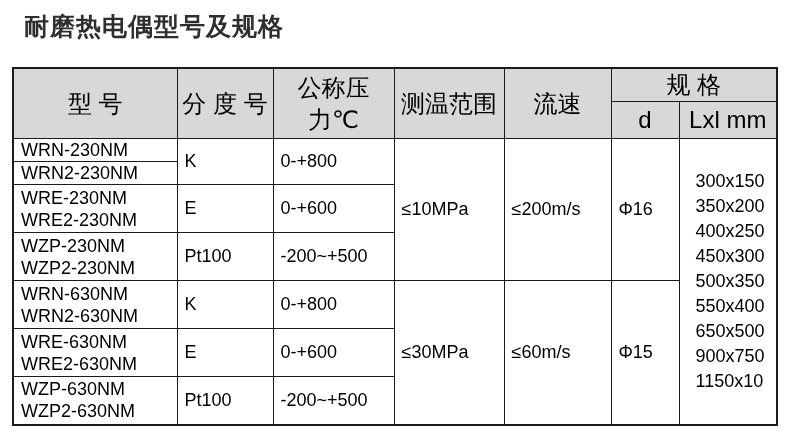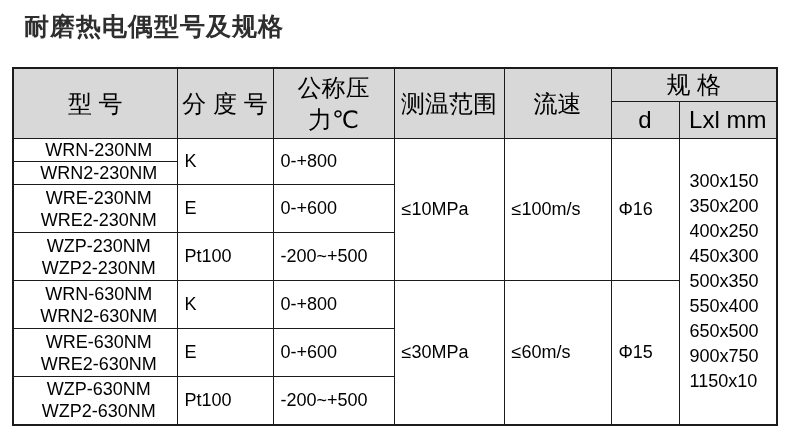--- a/index.html
+++ b/index.html
@@ -46,23 +46,23 @@
     font-size: 18px;
     text-align: left;
     vertical-align: middle;
     padding: 0 0 0 7px;
     background: #ffffff;
   }
   tr.h-top   { height: 30px; }
   tr.h-bot   { height: 37px; }
   tr.r-half  { height: 23px; }
   tr.r-full  { height: 48px; }
-  td.model-cell { line-height: 22px; text-align: center; }
+  td.model-cell { line-height: 22px; }
   td.sizes-cell {
-    padding-left: 10px;
+    padding-left: 16px;
     line-height: 25px;
     vertical-align: middle;
   }
 </style>
 </head>
 <body>
 
 <h1 class="page-title">耐磨热电偶型号及规格</h1>
 
 <table class="spec-table">
@@ -88,21 +88,21 @@
       <th>d</th>
       <th>Lxl mm</th>
     </tr>
   </thead>
   <tbody>
     <tr class="r-half">
       <td class="model-cell">WRN-230NM</td>
       <td rowspan="2">K</td>
       <td rowspan="2">0-+800</td>
       <td rowspan="4">≤10MPa</td>
-      <td rowspan="4">≤100m/s</td>
+      <td rowspan="4">≤200m/s</td>
       <td rowspan="4">Φ16</td>
       <td rowspan="7" class="sizes-cell">
         <div>300x150</div>
         <div>350x200</div>
         <div>400x250</div>
         <div>450x300</div>
         <div>500x350</div>
         <div>550x400</div>
         <div>650x500</div>
         <div>900x750</div>

